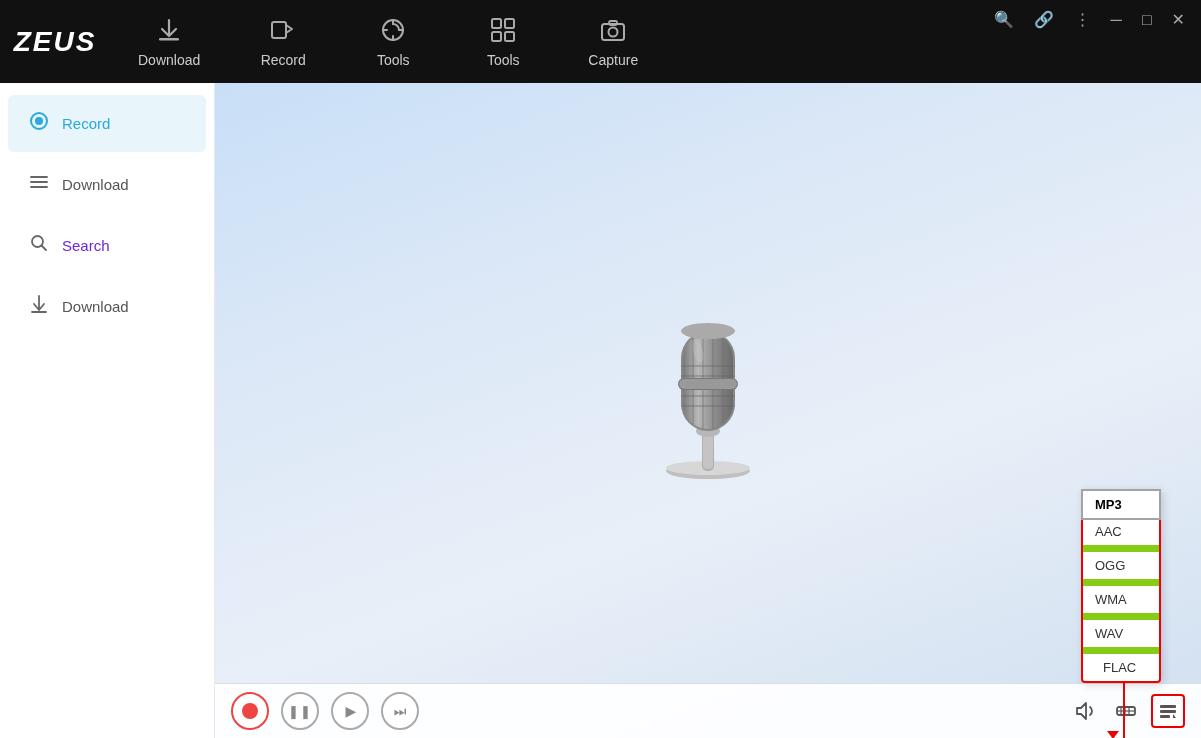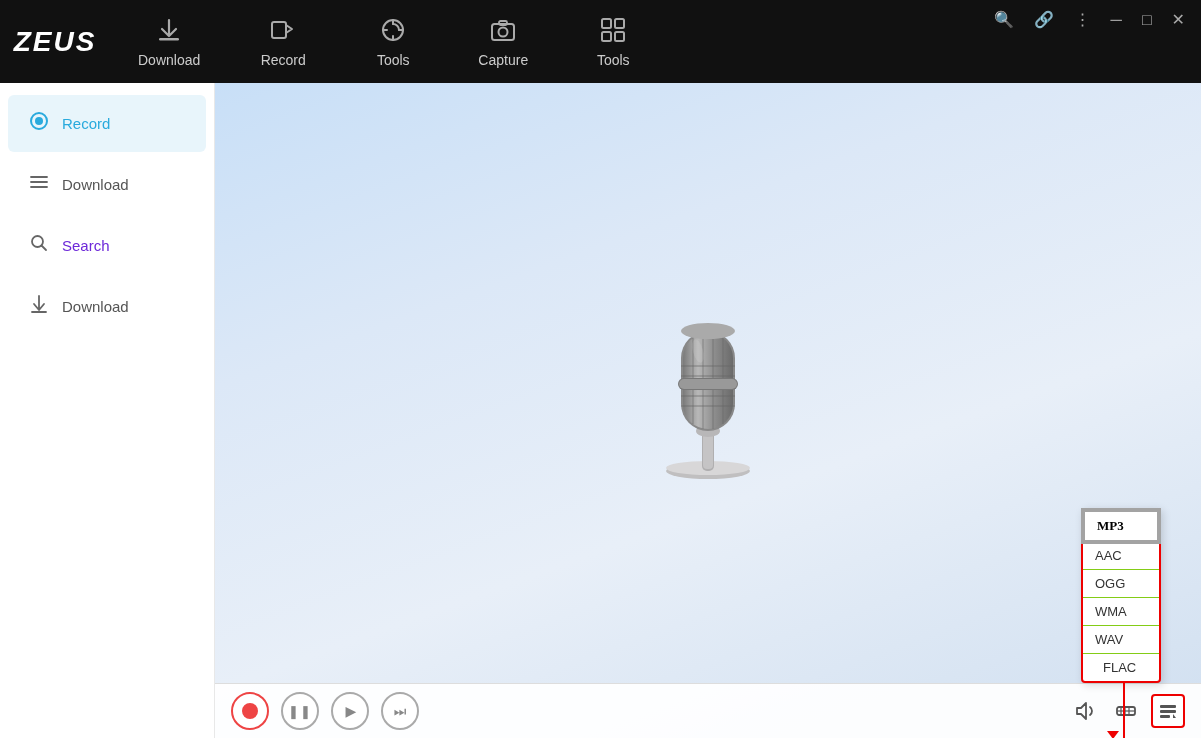--- a/index.html
+++ b/index.html
@@ -200,21 +200,21 @@
       border: 2px solid #e00;
       border-radius: 4px;
       width: 80px;
       font-size: 13px;
       box-shadow: 2px 2px 8px rgba(0,0,0,0.15);
     }
     .format-item {
       padding: 6px 12px;
       cursor: pointer;
       color: #333;
-      border-bottom: 1px solid #84cc16;
+      border-bottom: 7px solid #84cc16;
     }
     .format-item:last-child { border-bottom: none; padding-left: 20px; }
     .format-item.selected {
       background: #fff;
       font-weight: 600;
       color: #000;
       border: 2px solid #e00;
       margin: -2px;
       width: calc(100% + 4px);
     }
@@ -275,38 +275,38 @@
           <path d="M14 4v4M24 14h-4M14 24v-4M4 14h4" stroke="#aaa" stroke-width="2" stroke-linecap="round"></path>
           <path d="M14 8 A6 6 0 0 1 20 14" stroke="#aaa" stroke-width="2" stroke-linecap="round" fill="none"></path>
         </svg>
       </span>
       <span class="tab-label">Tools</span>
     </div>
 
     <div class="nav-tab">
       <span class="tab-icon">
         <svg width="28" height="28" viewBox="0 0 28 28" fill="none">
-          <rect x="3" y="8" width="22" height="16" rx="2.5" stroke="#aaa" stroke-width="2"></rect>
-          <circle cx="14" cy="16" r="4.5" stroke="#aaa" stroke-width="2"></circle>
-          <rect x="10" y="5" width="8" height="4" rx="1.5" stroke="#aaa" stroke-width="1.8"></rect>
-        </svg>
-      </span>
-      <span class="tab-label">Capture</span>
-    </div>
-
-    <div class="nav-tab">
-      <span class="tab-icon">
-        <svg width="28" height="28" viewBox="0 0 28 28" fill="none">
           <rect x="3" y="3" width="9" height="9" rx="1.5" stroke="#aaa" stroke-width="2"></rect>
           <rect x="16" y="3" width="9" height="9" rx="1.5" stroke="#aaa" stroke-width="2"></rect>
           <rect x="3" y="16" width="9" height="9" rx="1.5" stroke="#aaa" stroke-width="2"></rect>
           <rect x="16" y="16" width="9" height="9" rx="1.5" stroke="#aaa" stroke-width="2"></rect>
         </svg>
       </span>
       <span class="tab-label">Tools</span>
+    </div>
+
+    <div class="nav-tab">
+      <span class="tab-icon">
+        <svg width="28" height="28" viewBox="0 0 28 28" fill="none">
+          <rect x="3" y="8" width="22" height="16" rx="2.5" stroke="#aaa" stroke-width="2"></rect>
+          <circle cx="14" cy="16" r="4.5" stroke="#aaa" stroke-width="2"></circle>
+          <rect x="10" y="5" width="8" height="4" rx="1.5" stroke="#aaa" stroke-width="1.8"></rect>
+        </svg>
+      </span>
+      <span class="tab-label">Capture</span>
     </div>
   </div>
   <div class="titlebar-controls">
     <span>🔍</span>
     <span>🔗</span>
     <span>⋮</span>
     <span>─</span>
     <span>□</span>
     <span>✕</span>
   </div>
@@ -448,21 +448,21 @@
             <rect x="2" y="9" width="16" height="3" rx="1" fill="#555"></rect>
             <rect x="2" y="14" width="10" height="3" rx="1" fill="#555"></rect>
             <path d="M15 13l3 4-3 0v-4z" fill="#555"></path>
           </svg>
         </div>
       </div>
     </div>
 
     <div class="format-dropdown-wrapper">
       <div class="format-dropdown">
-        <div class="format-item selected" style="border:4px solid #a3a3a3;font-weight:600;font-family:Liberation Serif, serif;">MP3</div>
+        <div class="format-item selected" style="border:2px solid #a3a3a3;font-weight:600;">MP3</div>
         <div class="format-item">AAC</div>
         <div class="format-item">OGG</div>
         <div class="format-item">WMA</div>
         <div class="format-item">WAV</div>
         <div class="format-item">FLAC</div>
       </div>
 
       <div style="position:absolute;right:36px;bottom:-56px;width:2px;height:56px;background:#e00;"></div>
       <div style="position:absolute;right:36px;bottom:-56px;width:0;height:0;border-left:6px solid transparent;border-right:6px solid transparent;border-top:8px solid #e00;transform:translateX(-50%);"></div>
     </div>

